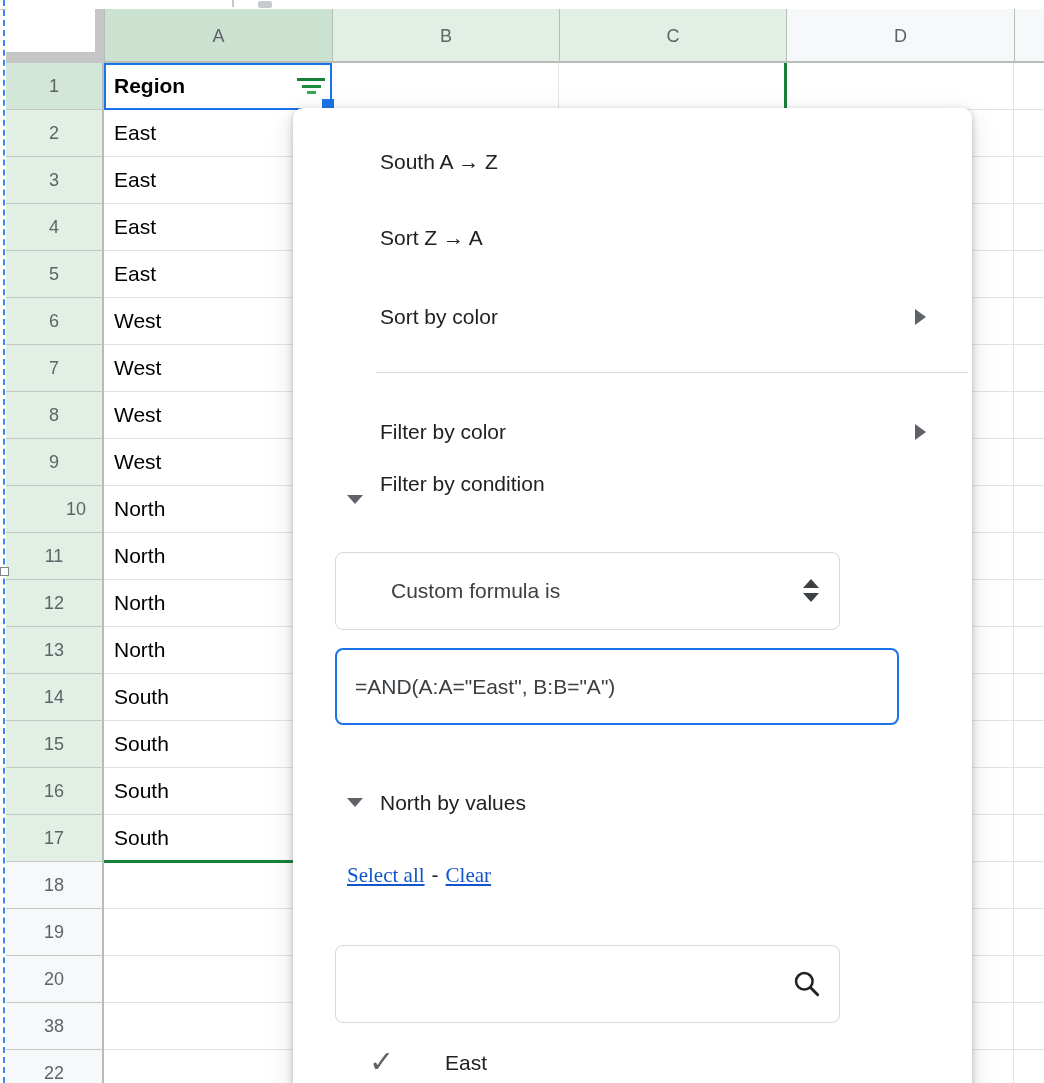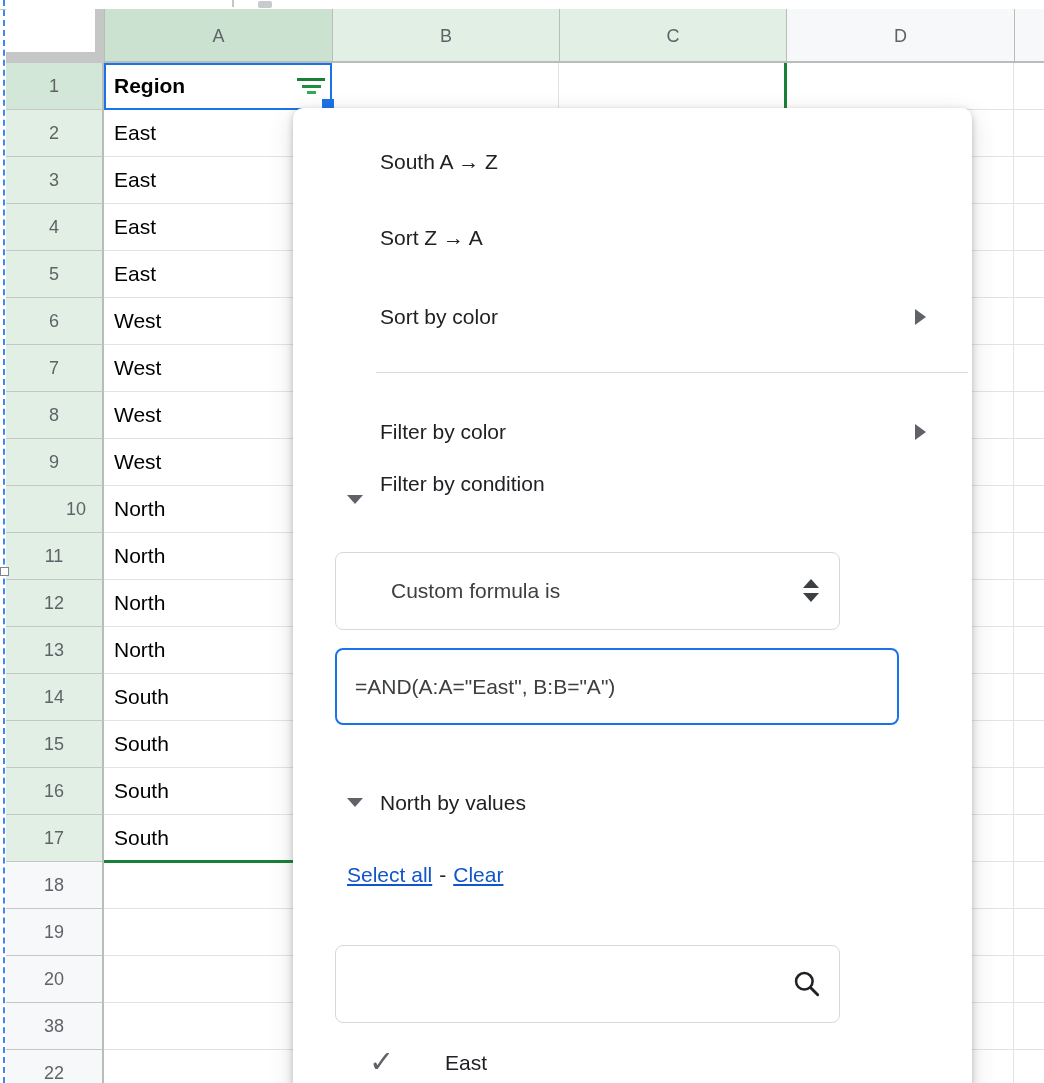--- a/index.html
+++ b/index.html
@@ -83,21 +83,21 @@
     border-bottom:9px solid var(--formula_text);}
   .sorter .down{width:0;height:0;margin:0 auto;
     border-left:8px solid transparent;border-right:8px solid transparent;
     border-top:9px solid var(--formula_text);}
   #formula-input{position:absolute;left:42px;top:540px;width:564px;height:77px;box-sizing:border-box;
     border:2.5px solid var(--selection_blue);border-radius:8px;padding:0 14px 0 18px;
     font-family:"Liberation Sans","DejaVu Sans",sans-serif;font-size:21px;color:var(--formula_text);
     outline:none;background:#fff;}
   #links-row{position:absolute;left:54px;top:752px;height:30px;line-height:30px;font-size:21px;
     color:var(--menu_text);}
-  #links-row a{color:var(--link_blue);text-decoration:underline;cursor:pointer;}
+  #links-row a{color:var(--link_blue);text-decoration:underline;cursor:pointer;font-family:Liberation Serif, serif;}
   #links-row .dash{margin:0 7px;color:var(--menu_text);}
   #search-box{top:837px;height:78px;}
   #search-box input{position:absolute;left:0;top:0;width:100%;height:100%;border:none;outline:none;
     background:transparent;box-sizing:border-box;padding:0 60px 0 18px;
     font-family:"Liberation Sans","DejaVu Sans",sans-serif;font-size:21px;color:var(--formula_text);}
   #search-icon{position:absolute;right:16px;top:22px;width:32px;height:32px;}
   #value-item{position:absolute;left:0;top:939px;width:679px;height:34px;cursor:pointer;}
   #value-check{position:absolute;left:76px;top:-2px;font-size:30px;line-height:34px;
     color:var(--icon_gray);font-family:"DejaVu Sans",sans-serif;}
   #value-label{position:absolute;left:152px;top:0;font-size:21px;line-height:32px;

